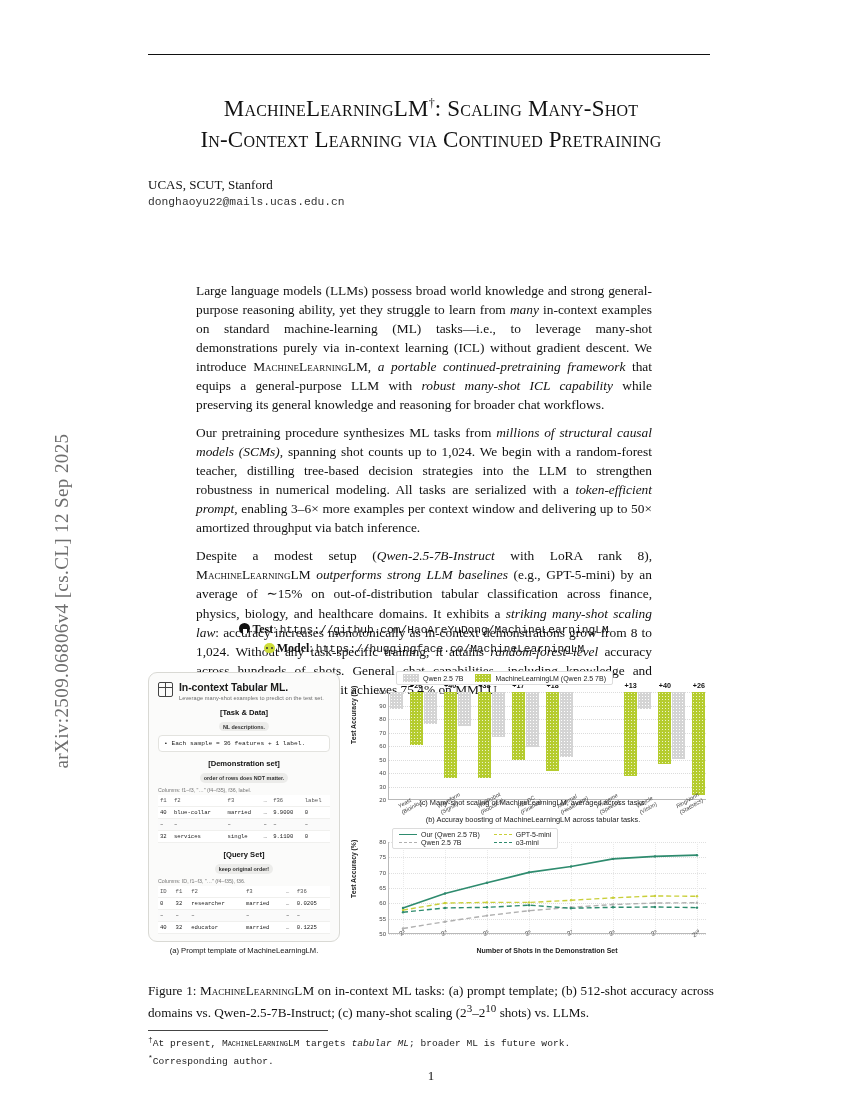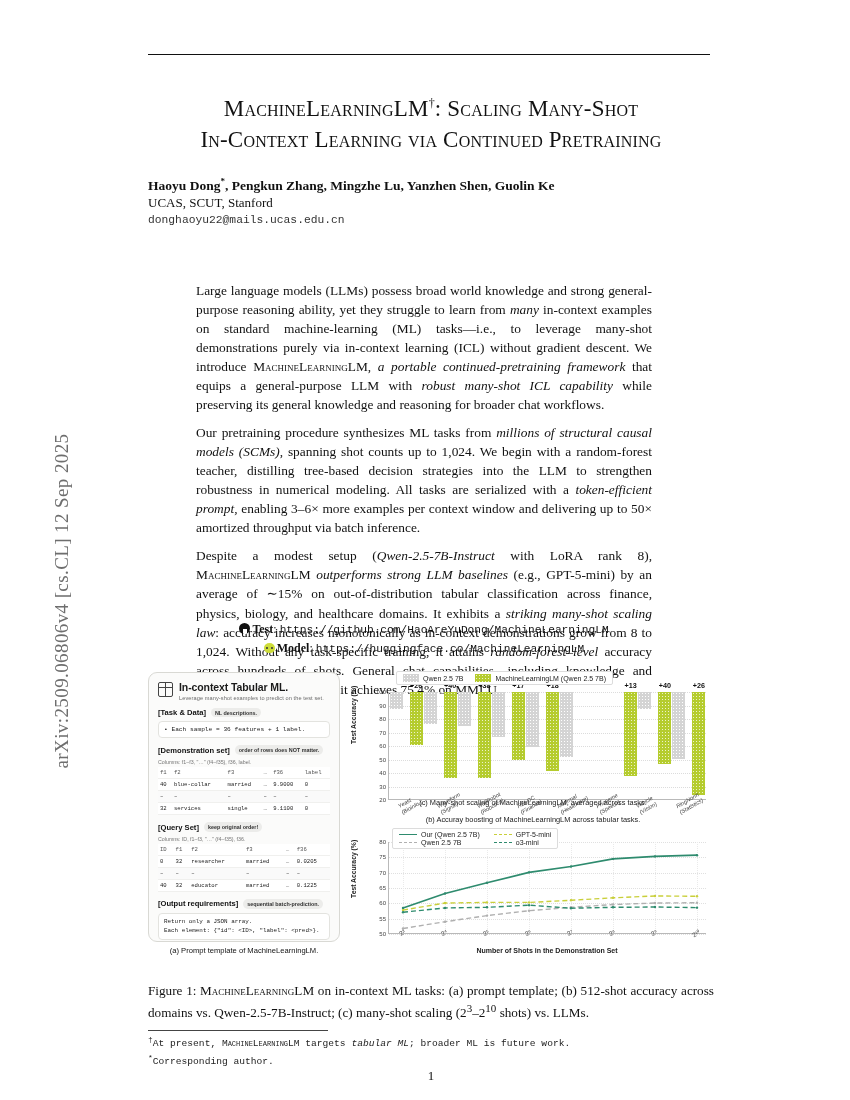--- a/index.html
+++ b/index.html
@@ -133,21 +133,21 @@
     box-sizing:border-box; position:relative; flex:none; margin-top:1px;
   }
   .pa-icon::before{
     content:""; position:absolute; left:0; right:0; top:4px; height:1.2px; background:#444;
   }
   .pa-icon::after{
     content:""; position:absolute; top:0; bottom:0; left:5.5px; width:1.2px; background:#444;
   }
   .pa-title { font-size:10.5px; font-weight:bold; color:#1a1a1a; letter-spacing:-.1px;}
   .pa-sub { font-size:5.6px; color:#6a6a6a; margin-top:2px; letter-spacing:.1px; }
-  .pa-section { margin-top:7px; display:flex; align-items:center; gap:5px; flex-wrap:nowrap;}
+  .pa-section { margin-top:7px; display:flex; align-items:center; gap:5px; flex-wrap:nowrap;flex-direction:column;}
   .pa-sec-label { font-size:7.6px; font-weight:bold; color:#111; white-space:nowrap;}
   .pa-pill {
     font-size:5.4px; font-weight:bold; color:#333;
     background:#ececea; border-radius:7px; padding:1.6px 4px; white-space:nowrap;
   }
   .pa-codebox {
     margin-top:4px; background:#fff; border:1px solid #e3e3df; border-radius:4px;
     padding:3px 5px; font-family:"Liberation Mono", monospace;
     font-size:6.2px; color:#222; line-height:1.5;
   }
@@ -298,23 +298,20 @@
   <div class="arxiv-stamp">arXiv:2509.06806v4  [cs.CL]  12 Sep 2025</div>
 
   <div class="rule"></div>
 
   <div class="title">
     <span class="sc">MachineLearningLM</span><sup style="font-size:12px">†</sup><span class="sc">: Scaling Many-Shot</span><br>
     <span class="sc">In-Context Learning via Continued Pretraining</span>
   </div>
 
   <div class="authors">
-    <div class="names">
-      Haoyu Dong<sup class="star">*</sup>, Pengkun Zhang, Mingzhe Lu, Yanzhen Shen, Guolin Ke
-    </div>
     <div class="affil">UCAS, SCUT, Stanford</div>
     <div class="email">donghaoyu22@mails.ucas.edu.cn</div>
   </div>
 
   <div class="abstract">
     <p>Large language models (LLMs) possess broad world knowledge and strong general-purpose reasoning ability, yet they struggle to learn from <em>many</em> in-context examples on standard machine-learning (ML) tasks—i.e., to leverage many-shot demonstrations purely via in-context learning (ICL) without gradient descent. We introduce <span class="sc">MachineLearningLM</span>, <em>a portable continued-pretraining framework</em> that equips a general-purpose LLM with <em>robust many-shot ICL capability</em> while preserving its general knowledge and reasoning for broader chat workflows.</p>
     <p>Our pretraining procedure synthesizes ML tasks from <em>millions of structural causal models (SCMs)</em>, spanning shot counts up to 1,024. We begin with a random-forest teacher, distilling tree-based decision strategies into the LLM to strengthen robustness in numerical modeling. All tasks are serialized with a <em>token-efficient prompt</em>, enabling 3–6× more examples per context window and delivering up to 50× amortized throughput via batch inference.</p>
     <p>Despite a modest setup (<em>Qwen-2.5-7B-Instruct</em> with LoRA rank 8), <span class="sc">MachineLearningLM</span> <em>outperforms strong LLM baselines</em> (e.g., GPT-5-mini) by an average of ∼15% on out-of-distribution tabular classification across finance, physics, biology, and healthcare domains. It exhibits a <em>striking many-shot scaling law</em>: accuracy increases monotonically as in-context demonstrations grow from 8 to 1,024. Without any task-specific training, it attains <em>random-forest–level</em> accuracy across hundreds of shots. General chat capabilities—including knowledge and reasoning—are preserved: it achieves 75.4% on MMLU.</p>
   </div>
 

